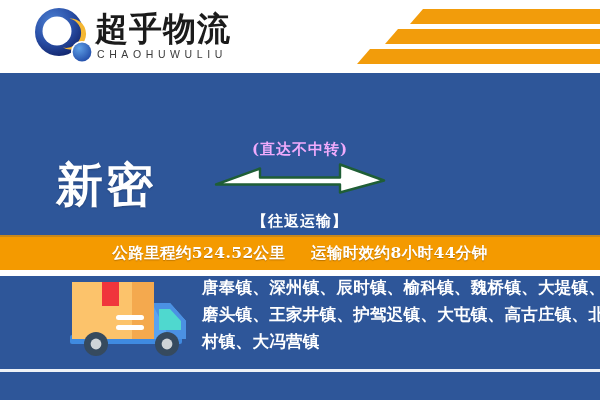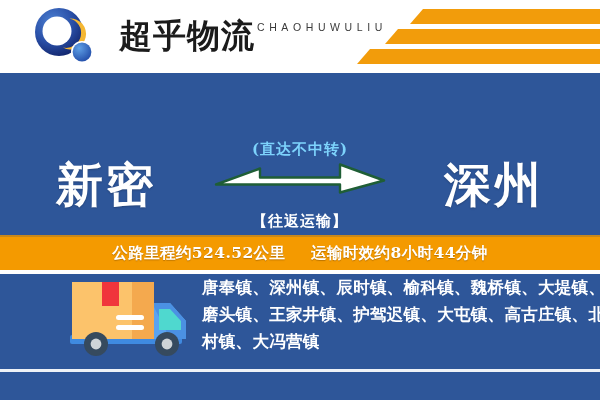--- a/index.html
+++ b/index.html
@@ -7,49 +7,49 @@
     width:600px;height:400px;overflow:hidden;
     font-family:"Liberation Sans","DejaVu Sans",sans-serif;
     background:#2e5699;
   }
   #poster{position:relative;width:600px;height:400px;background:#2e5699;}
 
   
   .header{position:absolute;left:0;top:0;width:600px;height:73px;background:#ffffff;overflow:hidden;}
   .logo-wrap{position:absolute;left:33px;top:7px;display:flex;align-items:center;}
   .logo-mark{position:relative;width:62px;height:58px;flex:none;}
-  .brand-block{margin-left:24px;display:flex;flex-direction:row;justify-content:center;}
+  .brand-block{margin-left:0;display:flex;flex-direction:column;justify-content:center;}
   .brand-cn{font-family:"DejaVu Sans","Liberation Sans",sans-serif;font-size:33px;font-weight:bold;color:#1b1b1b;line-height:1.05;letter-spacing:1px;}
   .brand-en{font-size:10.5px;font-weight:normal;color:#3a3a3a;letter-spacing:4.6px;margin-top:2px;padding-left:2px;}
 
   .stripes{position:absolute;right:0;top:0;width:250px;height:73px;}
   .stripe{position:absolute;height:15px;background:#f29c0b;}
   .s1{top:9px;right:0;width:190px;clip-path:polygon(13px 0,100% 0,100% 100%,0 100%);}
   .s2{top:29px;right:0;width:215px;clip-path:polygon(13px 0,100% 0,100% 100%,0 100%);}
   .s3{top:49px;right:0;width:243px;clip-path:polygon(13px 0,100% 0,100% 100%,0 100%);}
 
   
   .route{position:absolute;left:0;top:73px;width:600px;height:186px;}
   .city{position:absolute;top:112px;transform:translateY(-50%);
         font-family:"DejaVu Serif","Liberation Serif",serif;
         font-size:47px;font-weight:bold;color:#ffffff;letter-spacing:3px;
         text-shadow:0 1px 2px rgba(0,0,0,.22);}
   .city-from{left:56px;}
   .city-to{right:56px;}
 
   .mid{position:absolute;left:50%;top:112px;transform:translate(-50%,-50%);
        width:190px;text-align:center;}
-  .mid-top{font-family:"DejaVu Serif","Liberation Serif",serif;font-size:15px;font-weight:bold;color:#7dd3fc;letter-spacing:1px;margin-bottom:3px;}
+  .mid-top{font-family:"DejaVu Serif","Liberation Serif",serif;font-size:15px;font-weight:bold;color:#f0abfc;letter-spacing:1px;margin-bottom:3px;}
   .mid-bot{font-family:"DejaVu Serif","Liberation Serif",serif;font-size:15px;font-weight:bold;color:#ffffff;letter-spacing:1px;margin-top:16px;}
   .arrow-box{height:34px;display:flex;align-items:center;justify-content:center;}
 
   
   .infobar{position:absolute;left:0;top:235px;width:600px;height:33px;background:#f49a00;
            display:flex;align-items:center;justify-content:center;
-           border-top:2px solid #c8871a;border-bottom:4px solid #ffffff;}
+           border-top:2px solid #c8871a;border-bottom:6px solid #ffffff;}
   .infobar-text{font-family:"DejaVu Serif","Liberation Serif",serif;
                 font-size:15.5px;font-weight:bold;color:#ffffff;letter-spacing:.4px;
                 text-shadow:0 1px 1px rgba(120,70,0,.45);white-space:nowrap;}
   .gap{display:inline-block;width:14px;}
 
   
   .townzone{position:absolute;left:0;top:268px;width:600px;height:102px;margin-left:42px;}
   .truck{position:absolute;left:22px;top:9px;width:128px;height:84px;}
   .towns{position:absolute;left:160px;top:6px;width:425px;
          font-family:"DejaVu Serif","Liberation Serif",serif;
@@ -104,21 +104,20 @@
     <div class="mid">
       <div class="mid-top">(直达不中转)</div>
       <div class="arrow-box">
         <svg width="172" height="34" viewBox="0 0 172 34" xmlns="http://www.w3.org/2000/svg">
           <path d="M2 23 L46 7 L46 16 L126 16 L126 3 L170 19 L126 31 L126 23 Z" fill="#ffffff" stroke="#1f5e36" stroke-width="2.4" stroke-linejoin="round"></path>
         </svg>
       </div>
       <div class="mid-bot">【往返运输】</div>
     </div>
 
-    <div class="city city-to">深州</div>
   </div>
 
   <div class="infobar">
     <div class="infobar-text">
       <span>公路里程约524.52公里</span>
       <span class="gap"></span>
       <span>运输时效约8小时44分钟</span>
     </div>
   </div>
 

